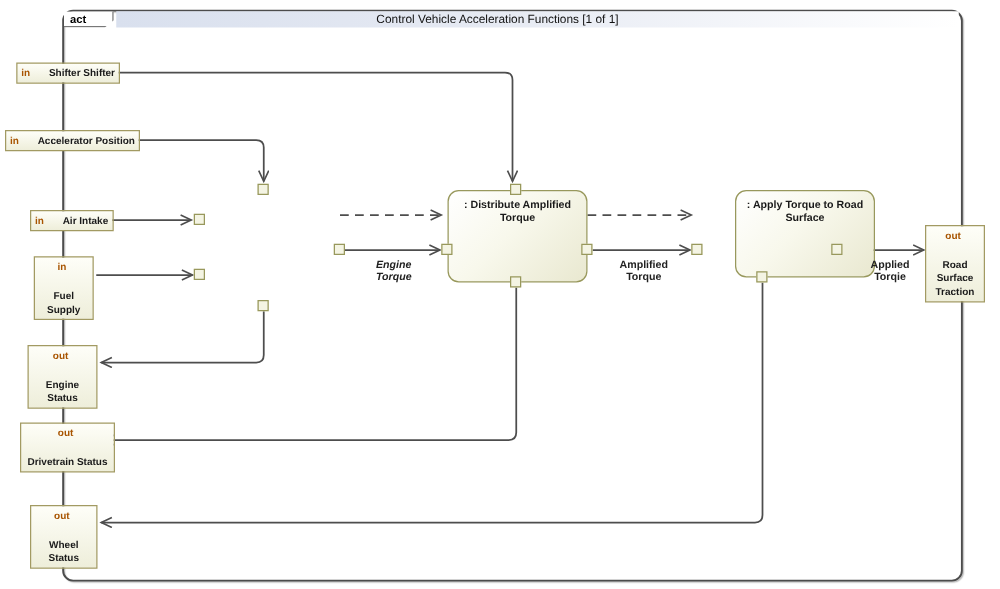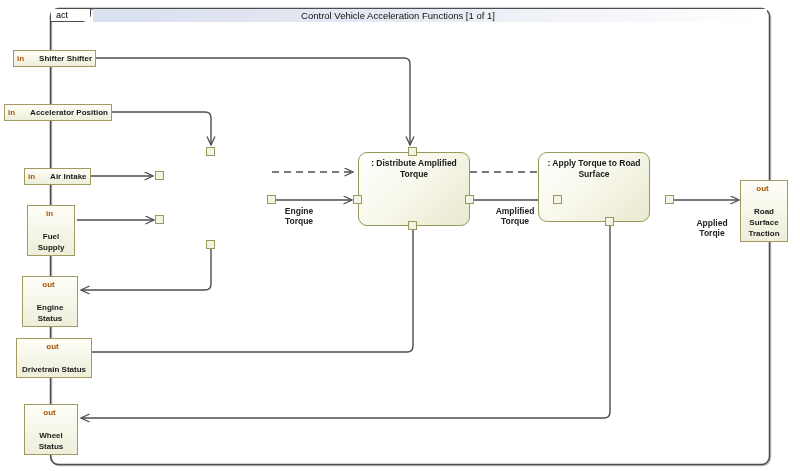--- a/index.html
+++ b/index.html
@@ -8,21 +8,21 @@
   #wires{position:absolute;left:0;top:0;z-index:1;}
 
   
   .titlebar{position:absolute;left:93px;top:9px;width:674px;height:13px;z-index:2;
     background:linear-gradient(to right,#d9e0ee 0%,#e6eaf3 45%,#ffffff 100%);
     display:flex;align-items:center;justify-content:center;padding-right:64px;box-sizing:border-box;
     font-size:9.5px;color:#111;}
   .acttab{position:absolute;left:51px;top:9px;z-index:3;width:40px;height:13px;
     background:#ffffff;border-right:1.4px solid #4c4c4c;border-bottom:1.4px solid #4c4c4c;
     clip-path:polygon(0 0,100% 0,100% 55%,82% 100%,0 100%);
-    display:flex;align-items:center;font-weight:normal;font-size:9px;color:#000;padding-left:5px;box-sizing:border-box;}
+    display:flex;align-items:center;font-weight:bold;font-size:9px;color:#000;padding-left:5px;box-sizing:border-box;}
 
   
   .port{position:absolute;z-index:3;border:1.5px solid #a29a62;
     background:linear-gradient(#fefef8,#eeeeda);
     font-size:8px;font-weight:bold;color:#1a1a1a;line-height:11px;text-align:center;
     padding:2px 3px;box-sizing:border-box;display:flex;align-items:center;justify-content:center;flex-wrap:wrap;gap:12px;}
   .port .kw{color:#a85400;margin-right:3px;}
   .nw{white-space:nowrap;}
 
   
@@ -107,36 +107,36 @@
   </div>
 
   <div class="port" style="left:740px;top:180px;width:48px;">
     <span class="kw">out</span>
     <span>Road Surface Traction</span>
   </div>
 
   <div class="action" style="left:358px;top:152px;width:112px;height:74px;">
     <div class="alabel">: Distribute Amplified Torque</div>
   </div>
-  <div class="action" style="left:538px;top:152px;width:112px;height:70px;">
+  <div class="action" style="left:588px;top:152px;width:112px;height:70px;">
     <div class="alabel">: Apply Torque to Road Surface</div>
   </div>
 
   <div class="pin" style="left:206px;top:147px;"></div>
   <div class="pin" style="left:155px;top:171px;"></div>
   <div class="pin" style="left:155px;top:215px;"></div>
   <div class="pin" style="left:267px;top:195px;"></div>
   <div class="pin" style="left:206px;top:240px;"></div>
 
   <div class="pin" style="left:408px;top:147px;"></div>
   <div class="pin" style="left:353px;top:195px;"></div>
   <div class="pin" style="left:465px;top:195px;"></div>
   <div class="pin" style="left:408px;top:221px;"></div>
 
   <div class="pin" style="left:553px;top:195px;"></div>
   <div class="pin" style="left:665px;top:195px;"></div>
   <div class="pin" style="left:605px;top:217px;"></div>
 
-  <div class="flowlbl" style="left:276px;top:206px;width:46px;">Engine Torque</div>
+  <div class="flowlbl" style="left:292px;top:206px;width:46px;font-style:italic;">Engine Torque</div>
   <div class="flowlbl" style="left:486px;top:206px;width:58px;text-align:center;">Amplified Torque</div>
-  <div class="flowlbl" style="left:686px;top:206px;width:52px;margin-top:12px;">Applied Torqie</div>
+  <div class="flowlbl" style="left:686px;top:206px;width:52px;">Applied Torqie</div>
 
 </div>
 
 </body></html>

